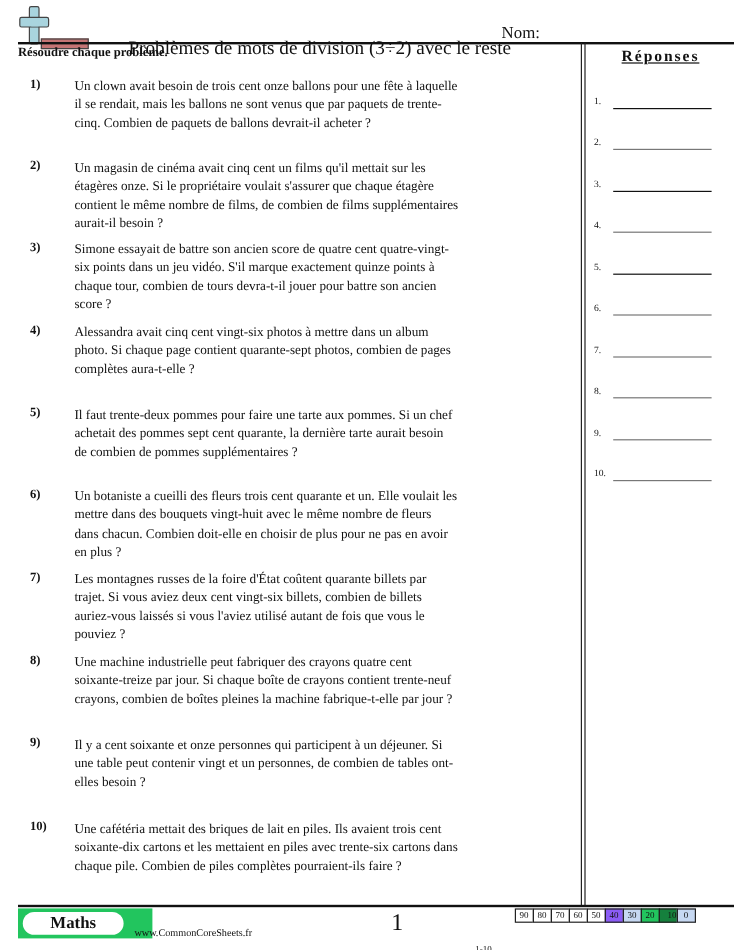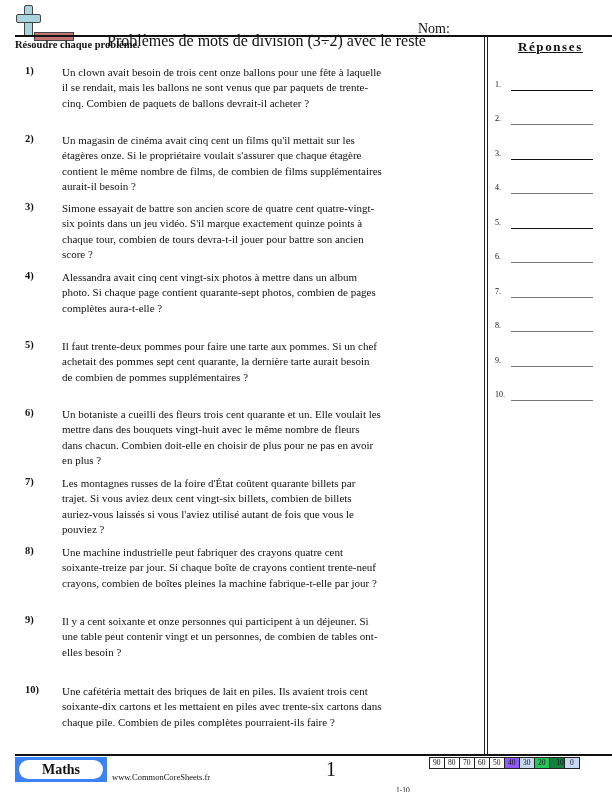--- a/index.html
+++ b/index.html
@@ -28,21 +28,21 @@
   .ans-row .line { position: absolute; left: 16px; bottom: 0; width: 82px; height: 1.5px; background: #111; }
   .ans-row .line.gray { background: #777; }
 
   
   .problem { position: absolute; left: 15px; width: 360px; }
   .problem .pnum { position: absolute; left: 10px; top: 0; width: 24px; text-align: left; font-size: 10.5px; font-weight: bold; }
   .problem .ptext { position: absolute; left: 47px; top: 0; width: 320px; font-size: 11px; line-height: 15.4px; }
 
   
   .hr-bot { position: absolute; left: 15px; top: 754px; width: 597px; height: 1.5px; background: #111; }
-  .maths-box { position: absolute; left: 15px; top: 757px; width: 92px; height: 25px; background: #3b82f6; }
+  .maths-box { position: absolute; left: 15px; top: 757px; width: 112px; height: 25px; background: #22c55e; }
   .maths-pill { position: absolute; left: 4px; top: 3px; width: 84px; height: 19px; background: #fff; border-radius: 11px; display: flex; align-items: center; justify-content: center; font-size: 14px; font-weight: bold; }
   .site { position: absolute; left: 112px; top: 772px; font-size: 8.5px; text-align: right; }
   .pagenum { position: absolute; left: 326px; top: 758px; font-size: 20px; }
 
   .score { position: absolute; left: 396px; top: 757px; display: flex; align-items: stretch; height: 12px; }
   .score .lbl { font-size: 7.5px; padding-right: 20px; line-height: 12px; margin-top: 28px; }
   .score .cell { width: 16px; height: 12px; border: 1px solid #222; margin-left: -1px; box-sizing: border-box; font-size: 7.5px; line-height: 10px; text-align: center; background: #fff; }
   .score .cell.blue { background: #c6d8f2; }
 </style>
 </head>

